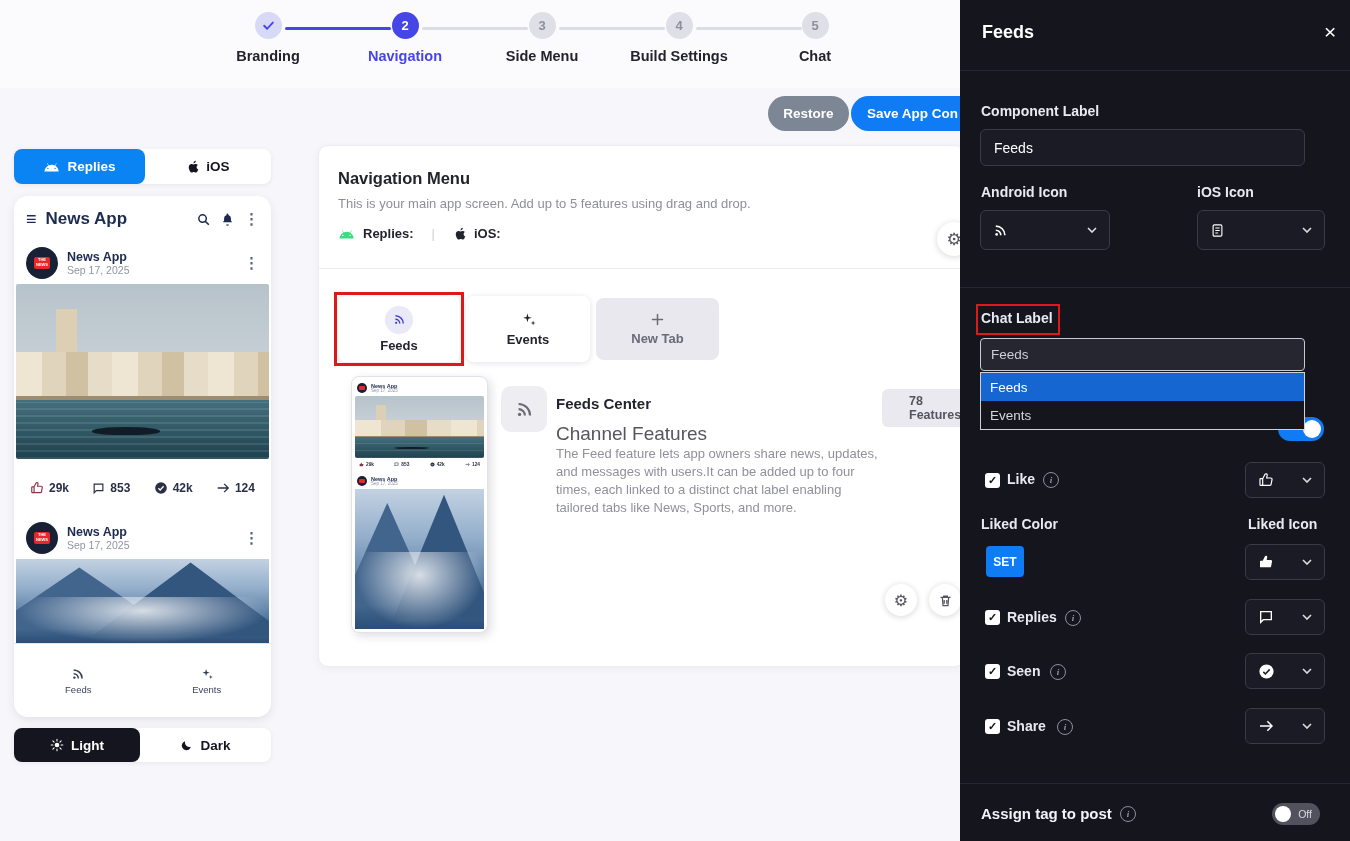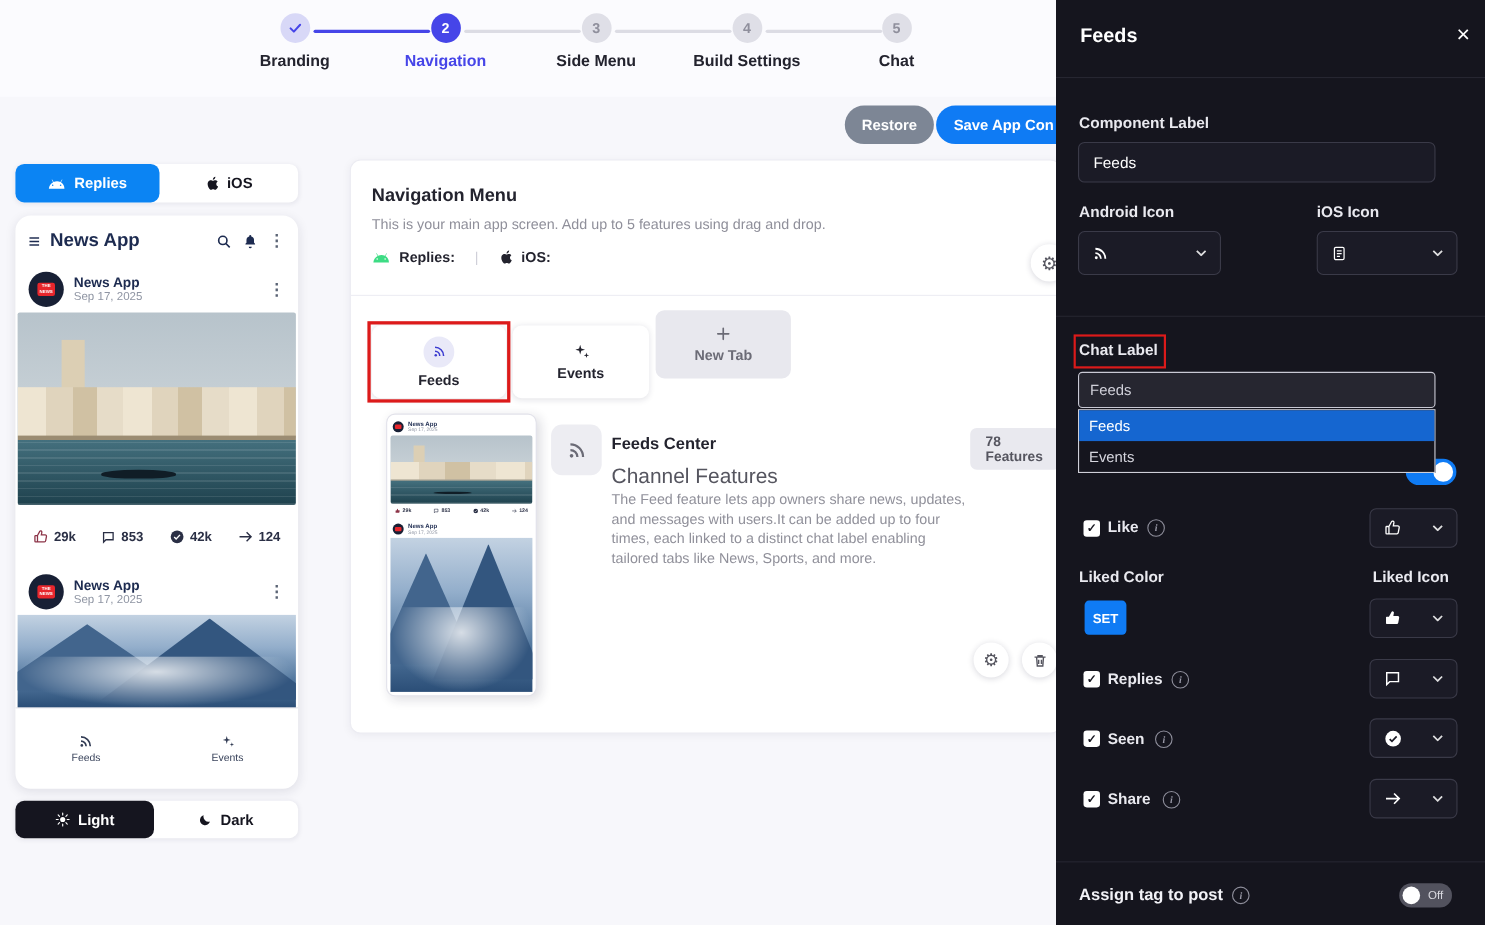--- a/index.html
+++ b/index.html
@@ -98,38 +98,38 @@
   .nc-gear{position:absolute;left:618px;top:76px;width:34px;height:34px;border-radius:50%;background:#fff;
            box-shadow:0 1px 6px rgba(25,25,60,.18);display:flex;align-items:center;justify-content:center;
            font-size:17px;color:#55555f;cursor:pointer;}
   .nc-divider{position:absolute;left:0;top:122px;width:100%;height:1px;background:#ededf3;}
   .nc-tab{position:absolute;top:150px;height:66px;background:#fff;border-radius:8px;
           box-shadow:0 1px 6px rgba(25,25,60,.12);display:flex;flex-direction:column;align-items:center;
           justify-content:center;gap:4px;cursor:pointer;}
   .nc-tab-label{font-size:13px;font-weight:600;color:#23232e;}
   .nc-tab-iconcirc{width:28px;height:28px;border-radius:50%;background:#e9e9f8;display:flex;align-items:center;
                    justify-content:center;color:#3c3cd0;}
-  .nc-tab.newtab{background:#e8e8ee;box-shadow:none;height:62px;top:136px;}
+  .nc-tab.newtab{background:#e8e8ee;box-shadow:none;height:62px;top:152px;}
   .nc-tab.newtab .nc-tab-label{color:#6b6b76;font-weight:600;}
 
   .mini-card{position:absolute;left:32px;top:230px;width:135px;height:255px;background:#fff;border:1px solid #e2e2ea;
              border-radius:8px;box-shadow:3px 3px 10px rgba(25,25,60,.14);overflow:hidden;display:flex;
              flex-direction:column;}
   .mini-head{height:16px;display:flex;align-items:center;gap:4px;padding:3px 5px 0 5px;}
   .mini-avatar{width:10px;height:10px;border-radius:50%;background:#182035;display:flex;align-items:center;justify-content:center;}
   .mini-redrect{width:6px;height:4px;background:#e8262c;border-radius:1px;}
   .mini-name{font-size:5.5px;font-weight:bold;color:#1d2b50;line-height:1.1;}
   .mini-date{font-size:4.5px;color:#8f95a3;line-height:1.1;}
   .mini-stats{height:12px;display:flex;align-items:center;justify-content:space-between;padding:0 7px;}
   .mini-stat{display:flex;align-items:center;gap:2px;font-size:4.8px;font-weight:bold;color:#2a2f45;}
 
   .feature-title{position:absolute;left:237px;top:249px;font-size:15px;font-weight:bold;color:#23232e;}
   .feature-sub{position:absolute;left:237px;top:277px;font-size:19px;color:#55555f;}
   .feature-desc{position:absolute;left:237px;top:299px;width:322px;font-size:13px;line-height:18px;color:#90909a;}
-  .feature-badge{position:absolute;left:563px;top:243px;background:#e9e9ef;border-radius:6px;padding:5px 14px;
+  .feature-badge{position:absolute;left:563px;top:243px;background:#e9e9ef;border-radius:6px;padding:5px 27px;
                  font-size:12.5px;font-weight:600;color:#55555f;}
   .rss-square{position:absolute;left:182px;top:240px;width:46px;height:46px;background:#ededf2;border-radius:10px;
               display:flex;align-items:center;justify-content:center;color:#6b6b76;}
   .fc-gear{position:absolute;left:566px;top:438px;width:32px;height:32px;border-radius:50%;background:#fff;
            box-shadow:0 1px 6px rgba(25,25,60,.18);display:flex;align-items:center;justify-content:center;
            font-size:16px;color:#55555f;cursor:pointer;}
   .fc-trash{position:absolute;left:610px;top:438px;width:32px;height:32px;border-radius:50%;background:#fff;
             box-shadow:0 1px 6px rgba(25,25,60,.18);display:flex;align-items:center;justify-content:center;
             color:#55555f;cursor:pointer;}
 

